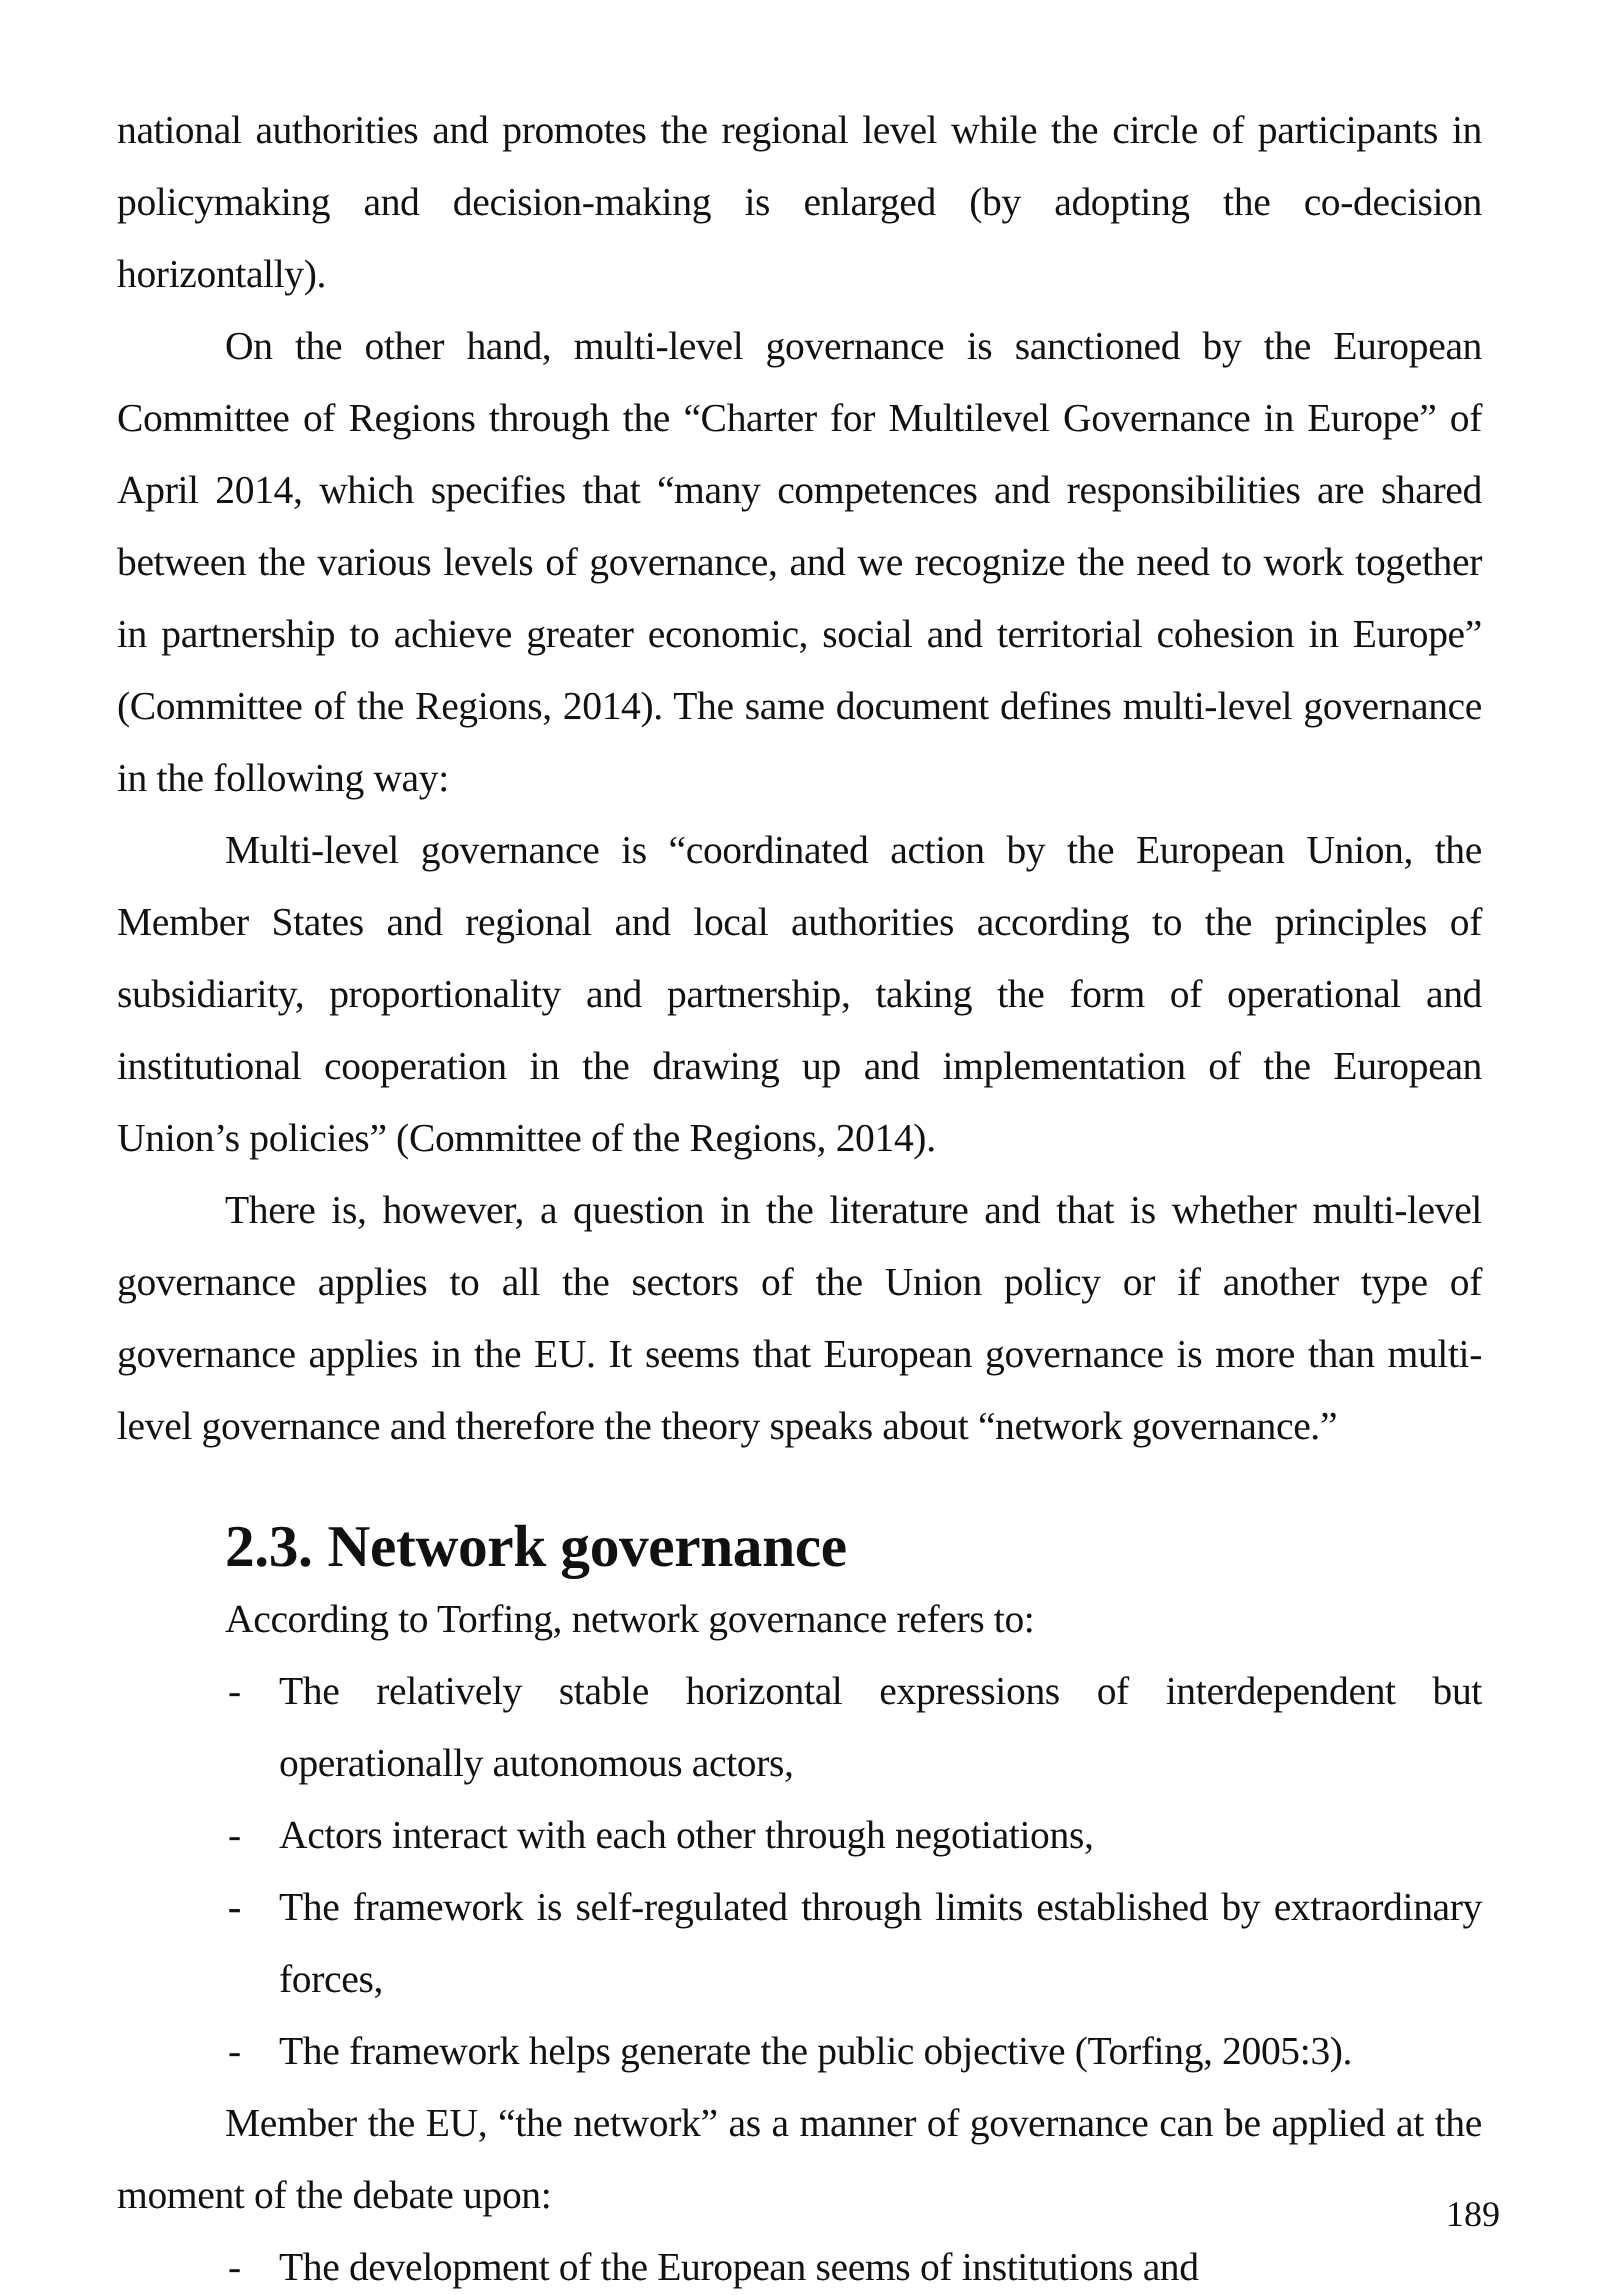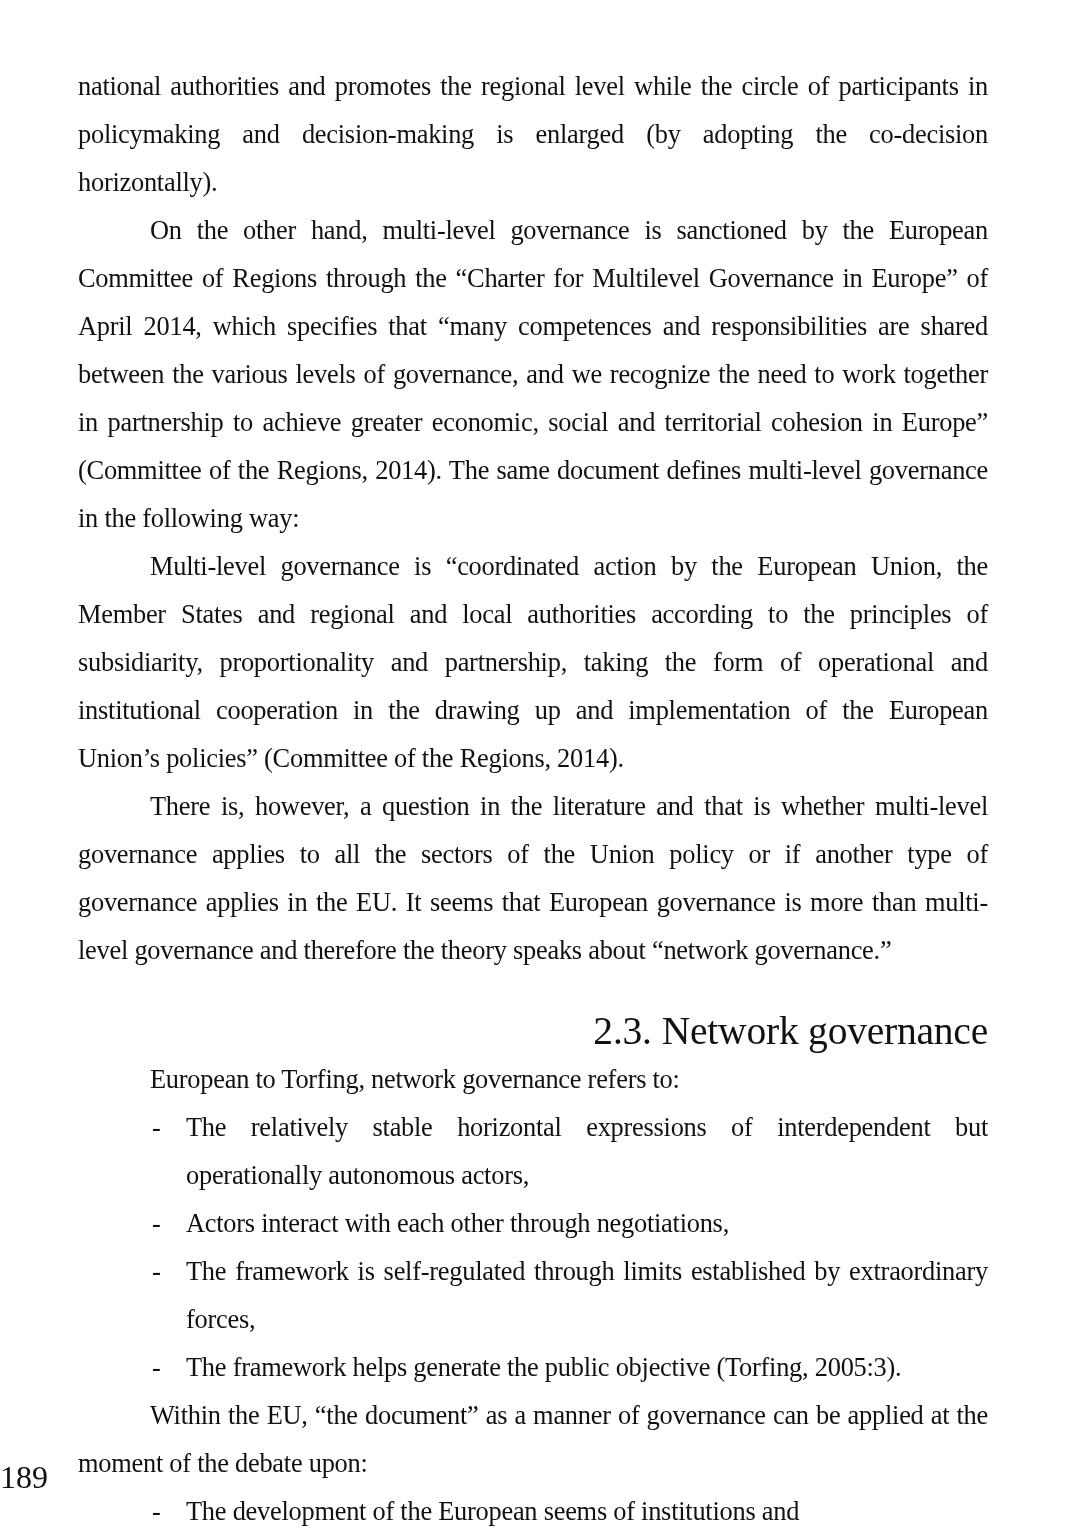--- a/index.html
+++ b/index.html
@@ -28,22 +28,21 @@
       margin: 0;
       text-align: justify;
       text-indent: 72px;
       hyphens: none;
     }
     .para.noindent { text-indent: 0; }
     .spacer { height: 33.4px; }
     .heading {
       margin: 0;
       padding-left: 72px;
-      font-weight: normal;
-      text-align: right;
+      font-weight: bold;
     }
     .heading .num { margin-right: 10px; }
     .bullets {
       list-style: none;
       margin: 0;
       padding: 0;
     }
     .bullets li {
       position: relative;
       padding-left: 108px;
@@ -52,22 +51,22 @@
     .bullets li .dash {
       position: absolute;
       left: 74px;
       top: 0;
     }
     .page-number {
       position: absolute;
       left: 0;
       width: 1000px;
       top: 1462px;
-      text-align: left;
-      font-size: 32px;
+      text-align: right;
+      font-size: 24px;
       line-height: 30px;
     }
   </style>
 </head>
 <body>
 
 <div class="page">
 
   <p class="para noindent">national authorities and promotes the regional level while the circle of participants in policymaking and decision-making is enlarged (by adopting the co-decision horizontally).</p>
 
@@ -78,21 +77,21 @@
 
   <p class="para">There is, however, a question in the literature and that is whether multi-level governance applies to all the sectors of the Union policy or if another type of governance applies in the EU. It seems that European governance is more than multi-level governance and therefore the theory speaks about “network governance.”</p>
 
   <div class="spacer"></div>
 
   <h2 class="heading">
     <span class="num">2.3.</span><span>Network governance</span>
   </h2>
 
 
-  <p class="para">European to Torfing, network governance refers to:</p>
+  <p class="para">According to Torfing, network governance refers to:</p>
 
   <ul class="bullets">
     <li>
       <span class="dash">-</span>
       <span>The relatively stable horizontal expressions of interdependent but operationally autonomous actors,</span>
     </li>
     <li>
       <span class="dash">-</span>
       <span>Actors interact with each other through negotiations,</span>
     </li>
@@ -102,21 +101,21 @@
     <li>
       <span class="dash">-</span>
       <span>The framework is self-regulated through limits established by extraordinary forces,</span>
     </li>
     <li style="text-align:left;">
       <span class="dash">-</span>
       <span>The framework helps generate the public objective (Torfing, 2005:3).</span>
     </li>
   </ul>
 
-  <p class="para">Within the EU, “the document” as a manner of governance can be applied at the moment of the debate upon:</p>
+  <p class="para">Member the EU, “the network” as a manner of governance can be applied at the moment of the debate upon:</p>
 
   <ul class="bullets">
     <li>
       <span class="dash">-</span>
       <span>The development of the European seems of institutions and</span>
     </li>
     <li>
       <span class="dash">-</span>
       <span>The conception and implementation of a European Union policy (Ion, 2013: 148).</span>
     </li>

